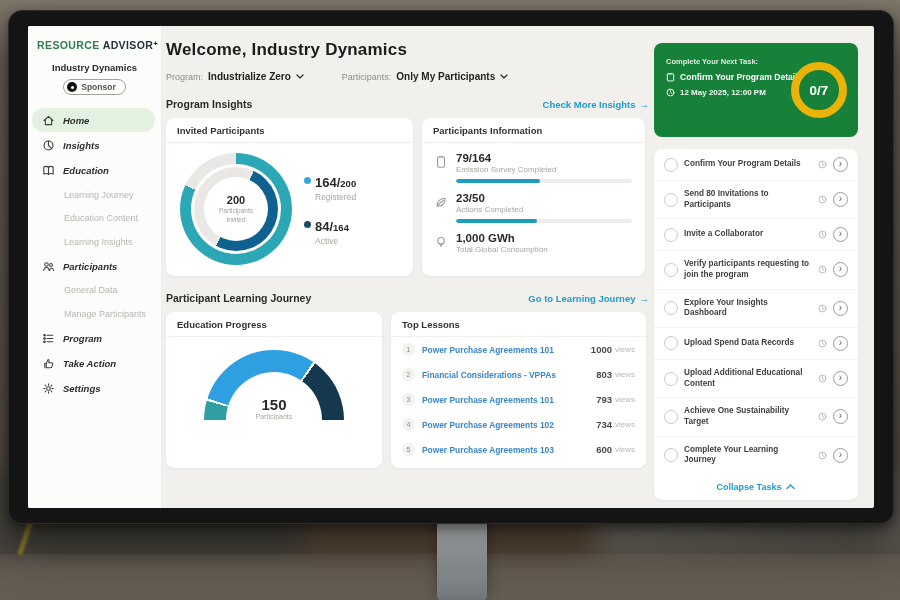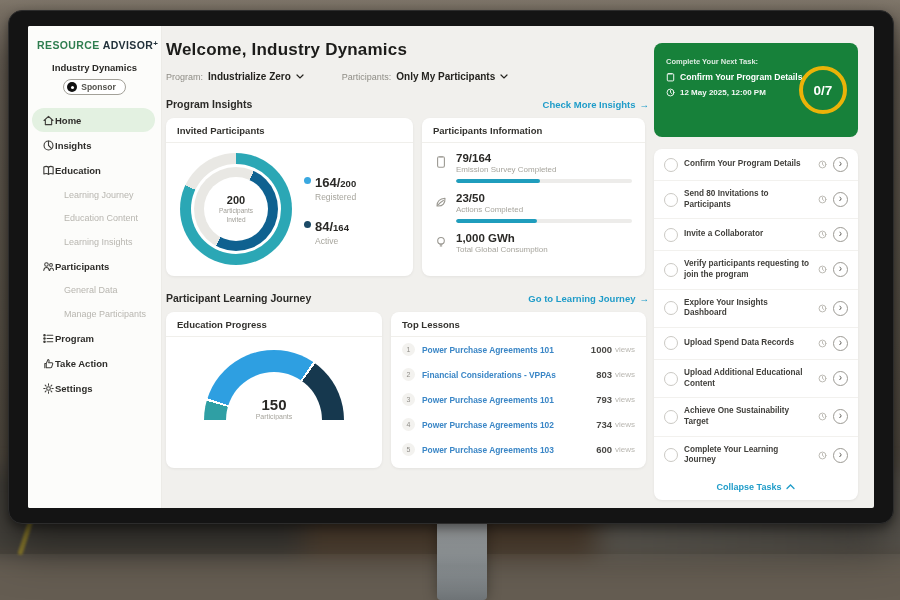--- a/index.html
+++ b/index.html
@@ -29,21 +29,21 @@
   .logo{margin:13px 0 0 9px;font-size:10.5px;font-weight:bold;letter-spacing:.4px;}
   .logo .g{color:#2e7d4f;} .logo .d{color:#22313a;} .logo .plus{color:#22313a;font-size:8px;vertical-align:top;}
   .org{margin-top:11px;text-align:center;font-size:9.5px;font-weight:bold;color:#2b2a27;}
   .pill-wrap{display:flex;justify-content:center;margin-top:6px;}
   .pill{display:inline-flex;align-items:center;gap:4px;border:1px solid #a3a199;border-radius:10px;
     padding:2px 9px 2px 3px;background:#fff;}
   .pill-dot{width:10px;height:10px;border-radius:50%;background:#111;position:relative;}
   .pill-dot:after{content:"";position:absolute;left:3.5px;top:3.5px;width:3px;height:3px;border-radius:50%;background:#fff;}
   .pill-label{font-size:8.5px;color:#55544f;font-weight:600;}
   .nav{margin-top:13px;}
-  .nav-item{display:flex;align-items:center;gap:0;height:25px;padding-left:14px;cursor:pointer;}
+  .nav-item{display:flex;align-items:center;gap:8px;height:25px;padding-left:14px;cursor:pointer;font-style:italic;}
   .nav-item .lbl{font-size:9.5px;font-weight:bold;color:#2e2d2a;}
   .nav-item.active{background:#e3f1e1;border-radius:13px;margin:0 6px 1px 4px;height:24px;padding-left:10px;}
   .nav-sub{display:flex;align-items:center;height:23.5px;padding-left:36px;cursor:pointer;}
   .nav-sub .lbl{font-size:9px;font-weight:500;color:#b8b6b0;}
   .nav-item svg{flex:0 0 auto;}
   
   .main{position:absolute;left:138px;top:0;width:483px;}
   .welcome{margin-top:14px;font-size:17px;font-weight:bold;color:#1c1c1a;letter-spacing:.2px;}
   .filters{margin-top:11px;display:flex;gap:38px;align-items:center;}
   .filter{display:flex;align-items:center;gap:5px;cursor:pointer;}
@@ -105,21 +105,21 @@
   
   .right{position:absolute;left:626px;top:17px;width:204px;}
   .todo-card{position:relative;background:#17813a;border-radius:8px;height:94px;padding:10px 12px;
     box-sizing:border-box;color:#fff;}
   .todo-title{font-size:12.5px;font-weight:800;}
   .todo-sub{font-size:7.5px;margin-top:4px;color:rgba(255,255,255,.85);font-weight:600;}
   .todo-row{display:flex;align-items:center;gap:5px;margin-top:6px;}
   .todo-task{font-size:8.6px;font-weight:bold;}
   .todo-date{font-size:8px;font-weight:600;color:rgba(255,255,255,.95);}
   .todo-ring{position:absolute;right:11px;top:50%;transform:translateY(-50%);width:40px;height:40px;
-    border-radius:50%;border:4px solid #eab308;display:flex;align-items:center;justify-content:center;
+    border-radius:50%;border:8px solid #eab308;display:flex;align-items:center;justify-content:center;
     font-size:13.5px;font-weight:800;}
   .tasks-panel{margin-top:12px;background:#fff;border-radius:8px;box-shadow:0 1px 3px rgba(0,0,0,.06);overflow:hidden;}
   .task{display:flex;align-items:center;gap:6px;padding:8px 10px;border-bottom:1px solid #f2f1ee;cursor:pointer;}
   .task-check{width:12px;height:12px;border:1.4px solid #cbc9c4;border-radius:50%;flex:0 0 auto;cursor:pointer;}
   .task-lbl{flex:1;font-size:8.2px;font-weight:600;color:#403f3b;line-height:1.3;}
   .task-clock{color:#b5b3ad;flex:0 0 auto;display:flex;}
   .task-go{width:15px;height:15px;border:1.2px solid #9c9a94;border-radius:50%;display:flex;align-items:center;
     justify-content:center;font-size:10px;line-height:1;color:#5d5c57;flex:0 0 auto;cursor:pointer;padding-bottom:1px;box-sizing:border-box;}
   .collapse-row{display:flex;align-items:center;justify-content:center;gap:5px;padding:8px 0;cursor:pointer;}
   .collapse-lbl{font-size:9px;font-weight:bold;color:#1f9cc9;}

